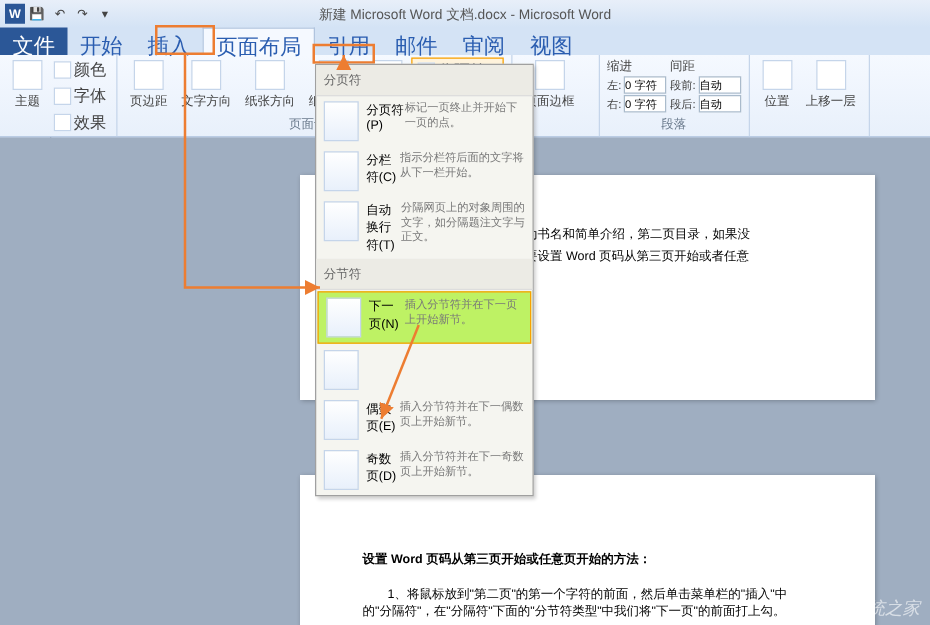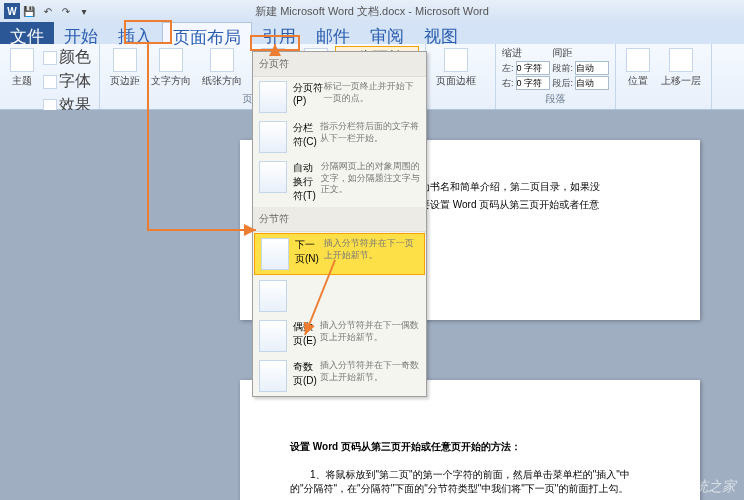--- a/index.html
+++ b/index.html
@@ -12,27 +12,27 @@
 .tabs{height:22px;background:#d4e3f5;display:flex;font-size:17px}
 .tab{padding:3px 10px;color:#2a5db0;cursor:pointer}
 .tab.file{background:#2b5797;color:#fff}
 .tab.active{background:#f5f9ff;color:#2a5db0;border:1px solid #b0c4de;border-bottom:none;position:relative}
 .ribbon{height:66px;background:linear-gradient(#f5f9ff,#e8f0fb);border-bottom:1px solid #b0c4de;display:flex;font-size:10px;color:#444}
 .group{border-right:1px solid #c5d5ea;padding:2px 6px;display:flex;flex-direction:column;justify-content:space-between}
 .group-row{display:flex;gap:3px;align-items:flex-start}
 .group-label{text-align:center;font-size:10px;color:#6a7a8c;padding-bottom:1px}
 .big-btn{display:flex;flex-direction:column;align-items:center;padding:2px 4px;gap:2px;cursor:pointer}
 .big-btn .ico{width:24px;height:24px;border:1px solid #c5d5ea;background:#fff}
-.small-btn{display:flex;align-items:center;gap:2px;font-size:16px;padding:1px 2px;cursor:pointer}
+.small-btn{display:flex;align-items:center;gap:2px;font-size:13px;padding:1px 2px;cursor:pointer}
 .small-btn .ico{width:14px;height:14px;border:1px solid #c5d5ea;background:#fff}
 .ribbon .breaks-btn{border:1px solid #f7a000;background:#fff3dc;padding:1px 4px;display:flex;align-items:center;gap:2px}
 .dropdown{position:absolute;left:252px;top:51px;width:175px;background:#f5f5f0;border:1px solid #a0a0a0;box-shadow:2px 2px 3px rgba(0,0,0,.2);font-size:10px;z-index:20}
 .dd-header{padding:5px 6px;background:#ecebe5;color:#666;border-bottom:1px solid #ddd}
 .dd-item{display:flex;padding:4px 6px;gap:6px;cursor:pointer}
-.dd-item.hl{border:1px solid #f7a000;background:#fde047;margin:1px}
+.dd-item.hl{border:1px solid #f7a000;background:#bef264;margin:1px}
 .dd-ico{width:28px;height:32px;border:1px solid #c5d5ea;background:linear-gradient(#fff,#e8f0fb);flex-shrink:0}
 .dd-txt{display:flex;flex-direction:row}
 .dd-txt b{font-weight:normal;color:#000}
 .dd-txt span{color:#787878;font-size:9px;line-height:1.3}
 .doc-area{position:absolute;top:110px;left:0;right:0;bottom:0;background:#9faec1;overflow:hidden}
 .page{position:absolute;background:#fff;box-shadow:1px 1px 4px rgba(0,0,0,.3)}
 .page1{left:240px;top:30px;width:460px;height:180px;padding:40px 30px;font-size:10px;color:#000}
 .page2{left:240px;top:270px;width:460px;height:200px;padding:60px 50px;font-size:10px;color:#000}
 .cursor-box{position:absolute;left:298px;top:335px;width:8px;height:18px;border:2px solid #ed7d31}
 .hl-tab{position:absolute;left:124px;top:20px;width:48px;height:24px;border:2px solid #ed7d31}

